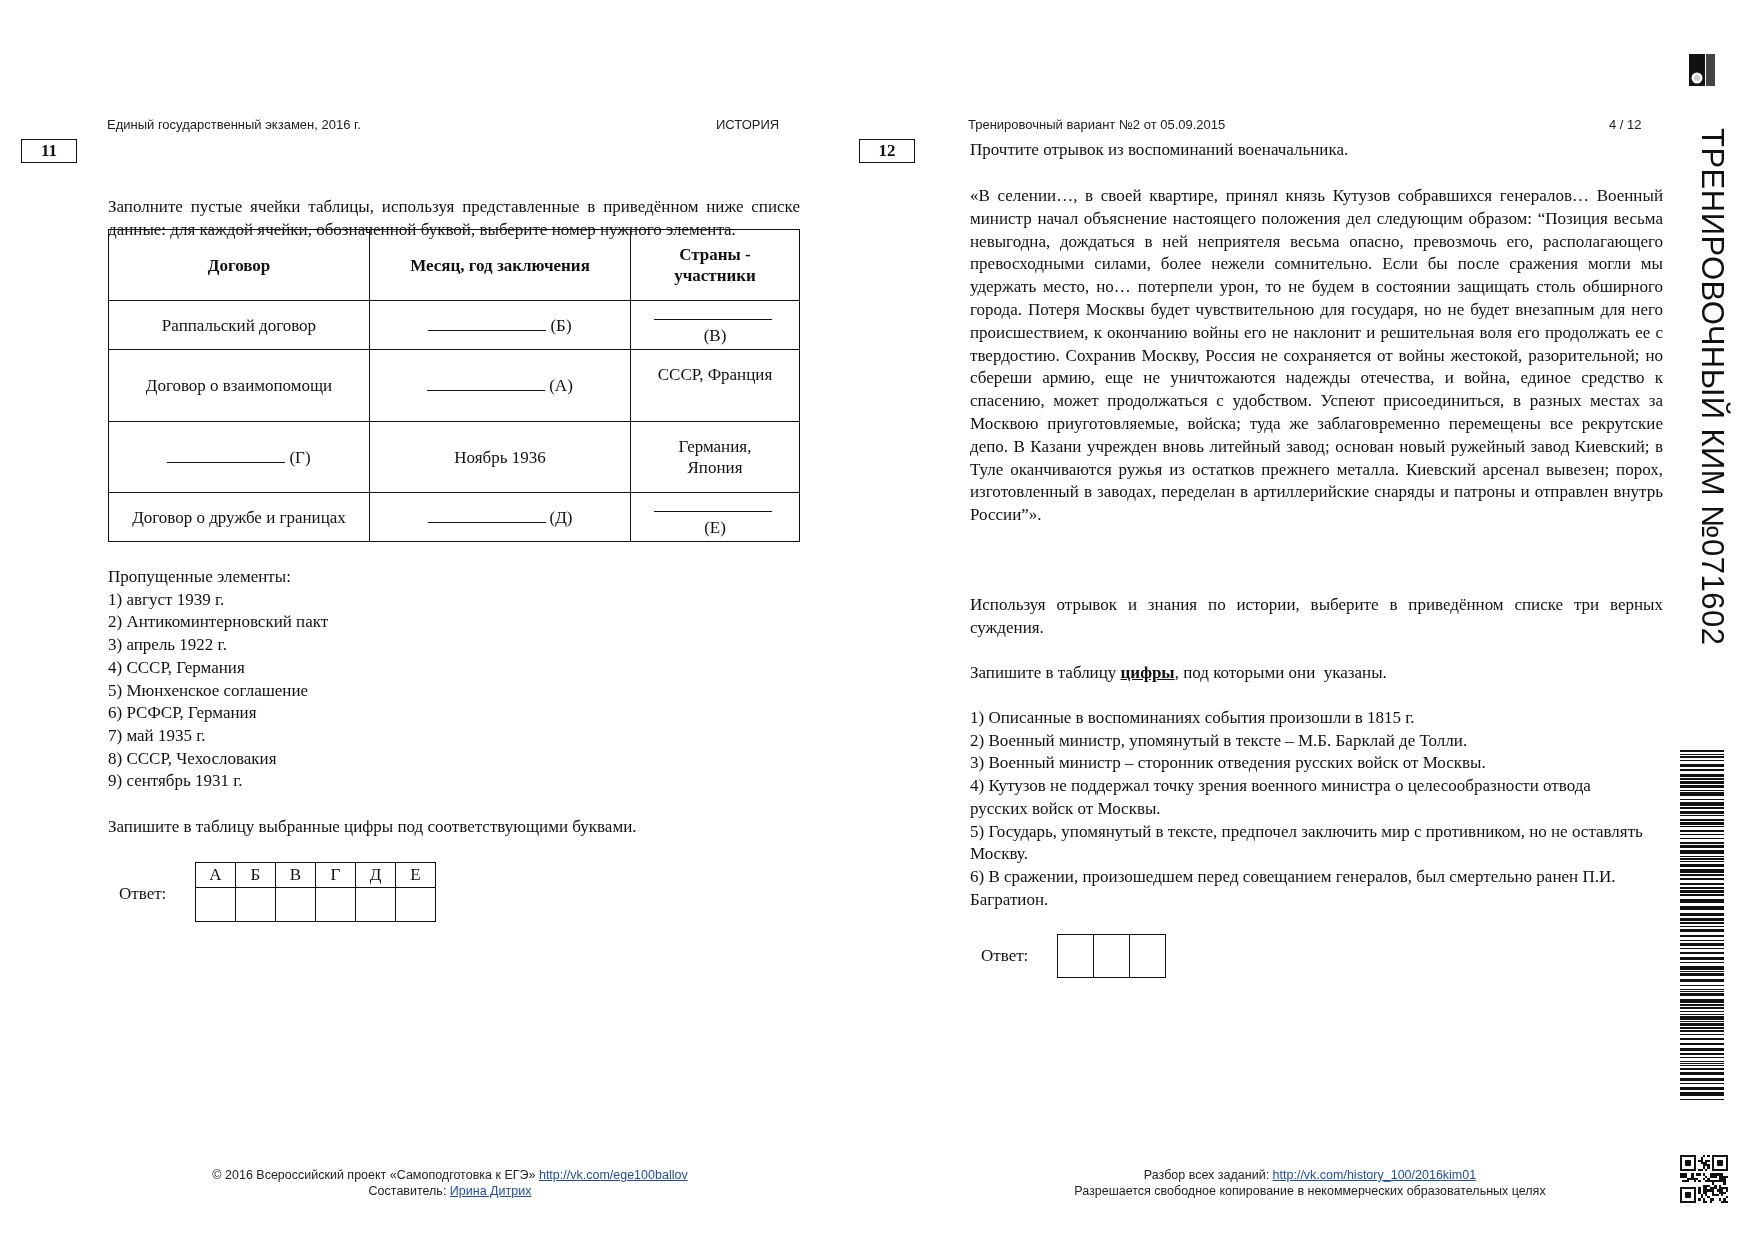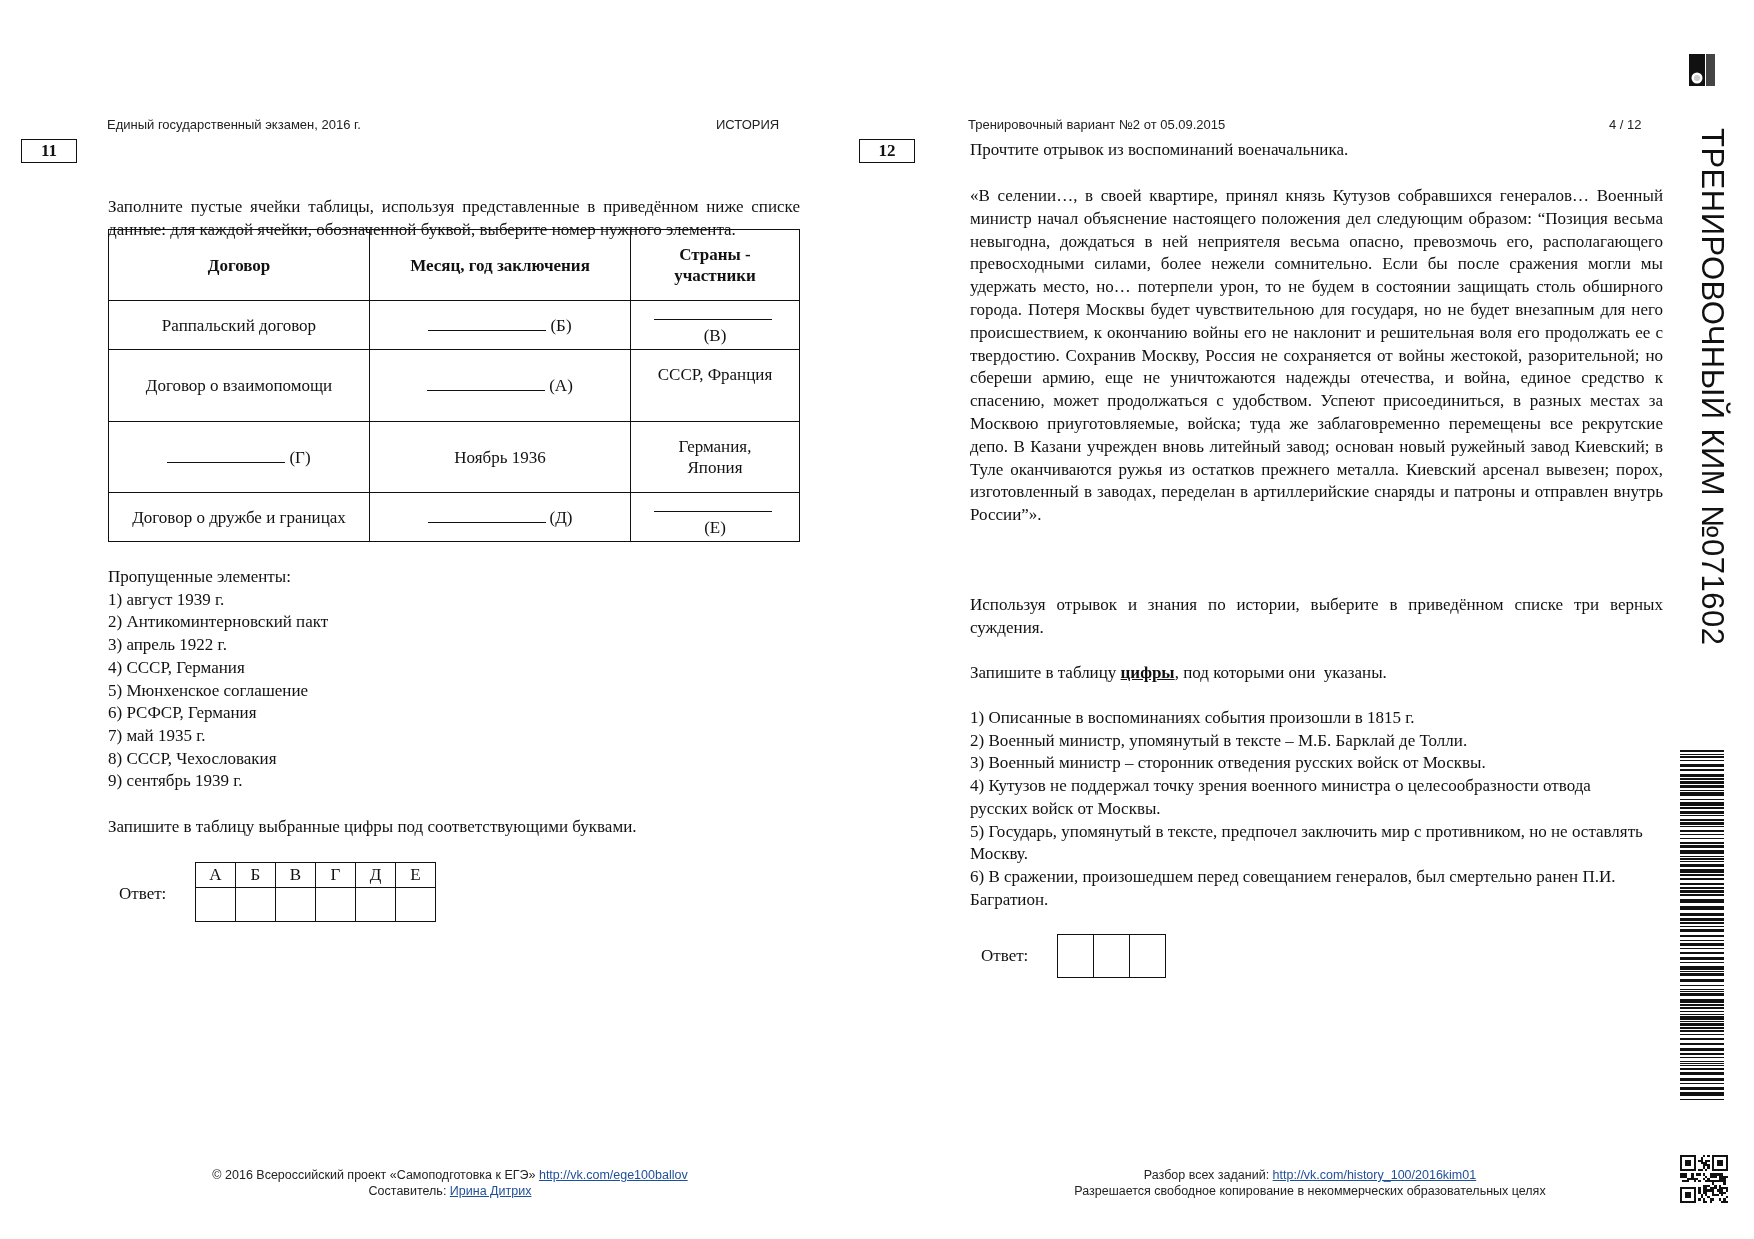--- a/index.html
+++ b/index.html
@@ -99,21 +99,21 @@
 <div class="list" style="left:108px; top:566px;">
   <div>Пропущенные элементы:</div>
   <div>1) август 1939 г.</div>
   <div>2) Антикоминтерновский пакт</div>
   <div>3) апрель 1922 г.</div>
   <div>4) СССР, Германия</div>
   <div>5) Мюнхенское соглашение</div>
   <div>6) РСФСР, Германия</div>
   <div>7) май 1935 г.</div>
   <div>8) СССР, Чехословакия</div>
-  <div>9) сентябрь 1939 г.</div>
+  <div>9) сентябрь 1931 г.</div>
 </div>
 
 <div class="para" style="left:108px; top:816px; white-space:nowrap;">Запишите в таблицу выбранные цифры под соответствующими буквами.</div>
 
 <div class="otvet" style="left:119px; top:884px;">Ответ:</div>
 <table class="ans" style="left:195px; top:862px;">
   <tbody>
       <tr class="head">
     <td>А</td>
     <td>Б</td>

